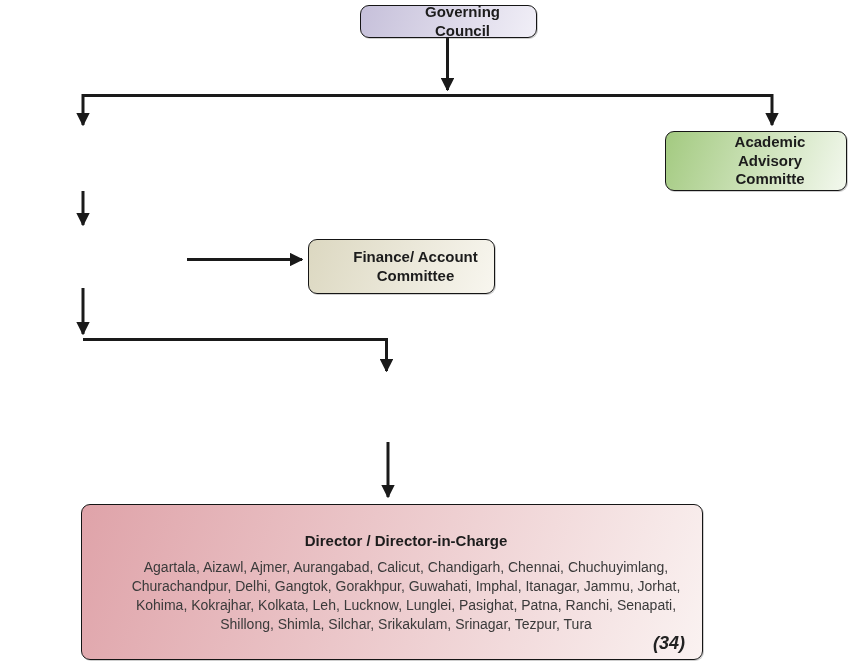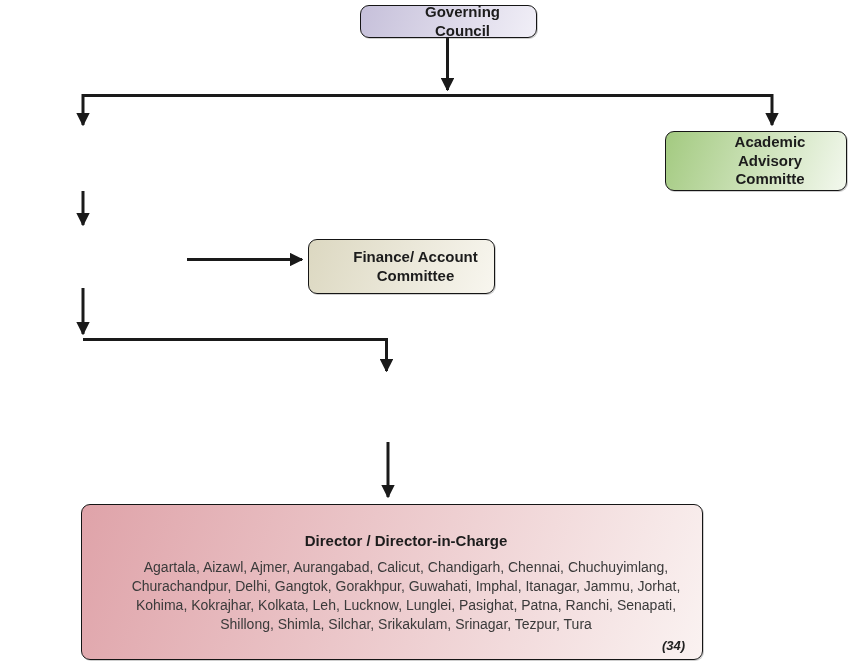--- a/index.html
+++ b/index.html
@@ -51,21 +51,21 @@
     line-height:19px;
     color:#3a3a3a;
     max-width:598px;
     margin:7px auto 16px auto;
     text-align:center;
   }
   #dirs .count{
     position:absolute;
     right:17px;
     bottom:5px;
-    font-size:13px;
+    font-size:18px;
     font-weight:bold;
     font-style:italic;
     color:#222;
   }
 </style>
 </head>
 <body>
 
 <div id="stage">
 

